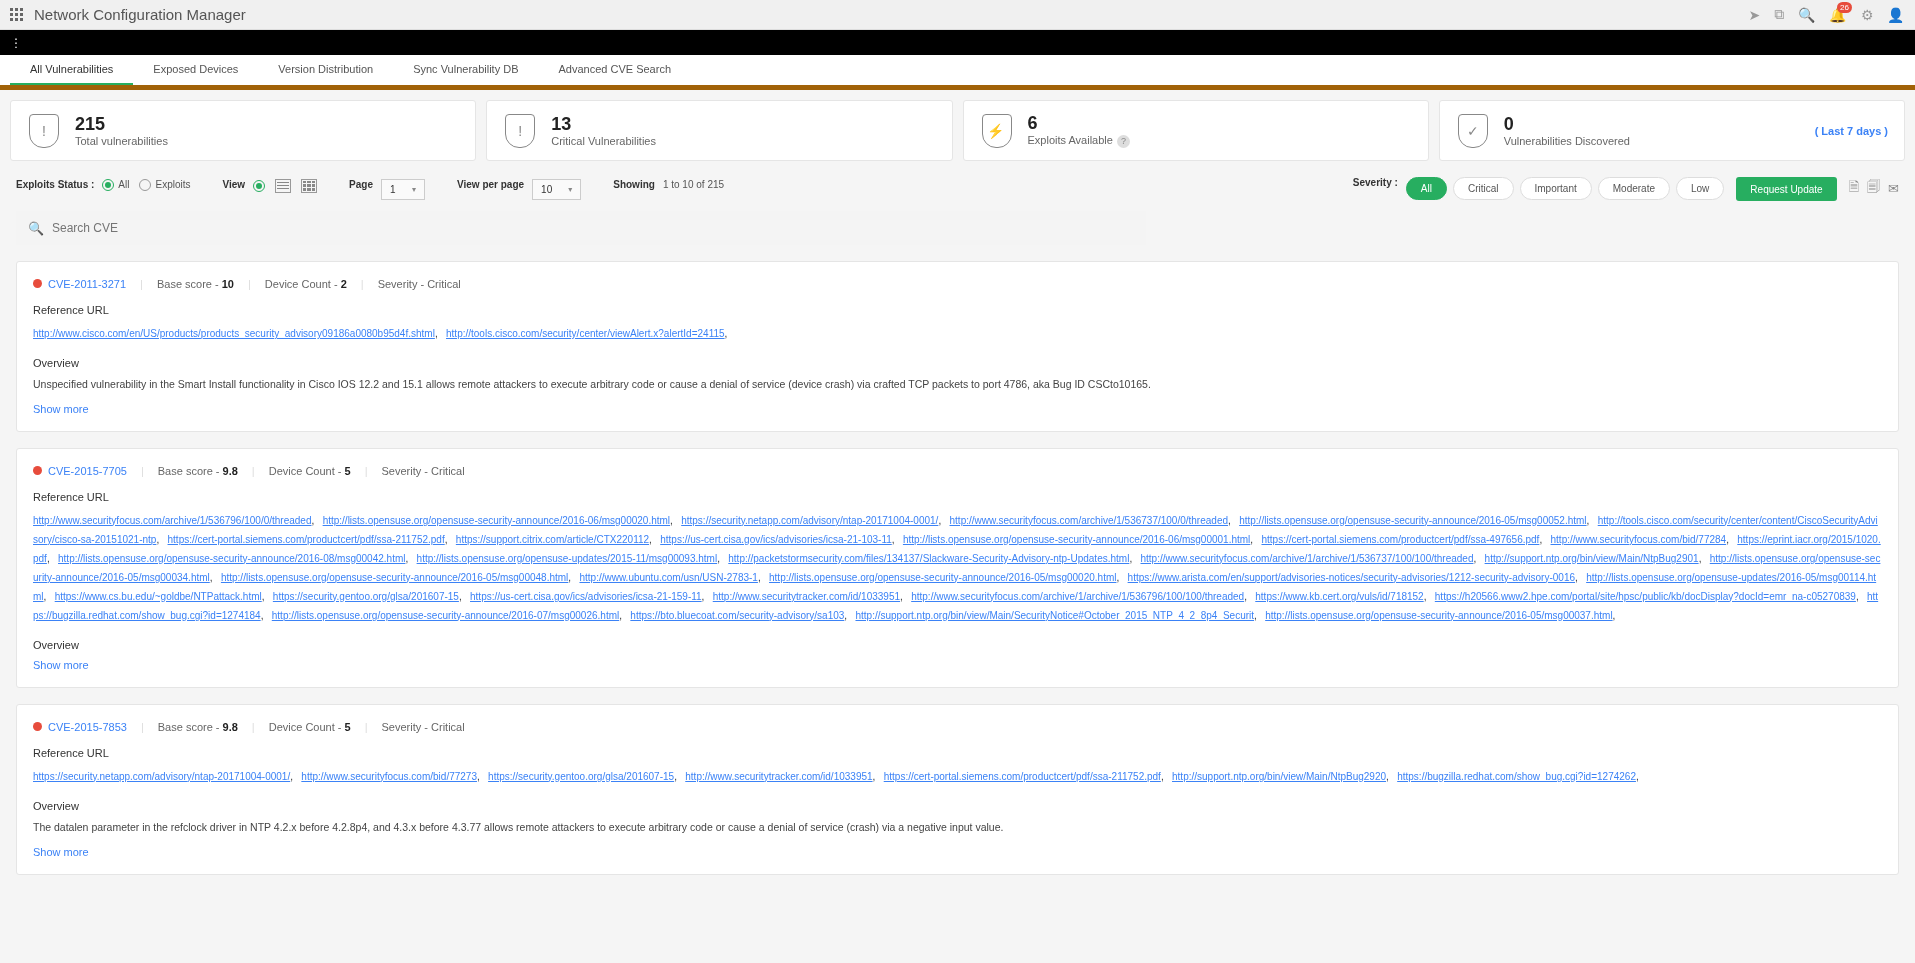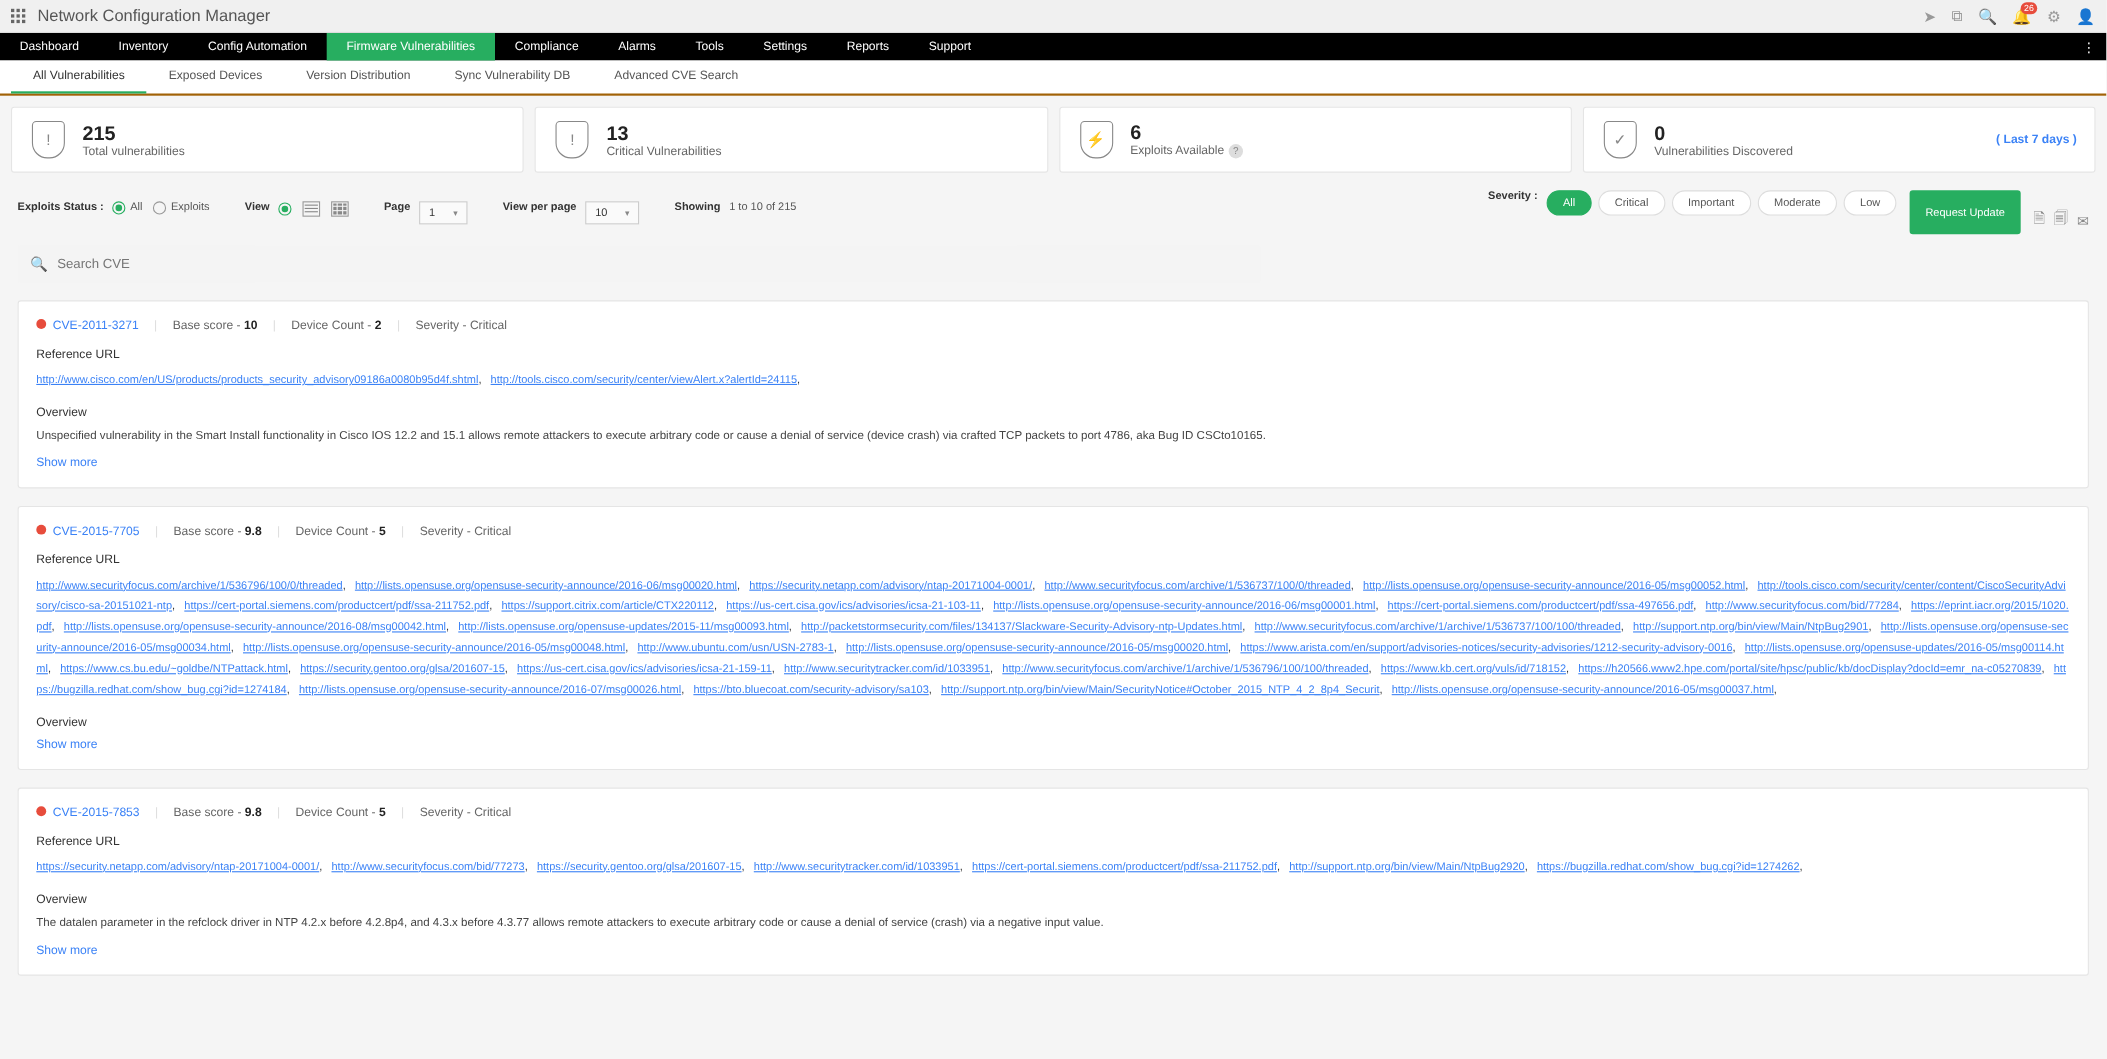--- a/index.html
+++ b/index.html
@@ -10,21 +10,21 @@
 .apps-icon span{background:#666;width:3px;height:3px}
 .app-title{font-size:15px;color:#555;font-weight:400}
 .top-icons{display:flex;gap:14px;align-items:center}
 .top-icons .ic{color:#999;font-size:14px;cursor:pointer;position:relative}
 .badge{position:absolute;top:-5px;right:-5px;background:#e74c3c;color:#fff;font-size:8px;padding:1px 3px;border-radius:6px}
 .main-nav{background:#000;display:flex;align-items:center;height:25px;padding:0;justify-content:space-between}
 .nav-items{display:flex}
 .nav-item{color:#fff;font-size:11px;padding:0 18px;line-height:25px;cursor:pointer}
 .nav-item.active{background:#27ae60}
 .nav-more{color:#fff;padding:0 10px;cursor:pointer}
-.sub-nav{background:#fff;border-bottom:2px solid #a16207;display:flex;padding:0 10px}
+.sub-nav{background:#fff;border-bottom:5px solid #a16207;display:flex;padding:0 10px}
 .sub-item{font-size:11px;padding:8px 20px;color:#555;cursor:pointer;border-bottom:2px solid transparent}
 .sub-item.active{border-bottom-color:#27ae60;color:#333}
 .summary{display:flex;gap:10px;padding:10px}
 .card{background:#fff;border:1px solid #e5e5e5;border-radius:3px;flex:1;padding:12px 16px;display:flex;align-items:center;gap:14px}
 .card-icon{width:34px;height:34px;display:flex;align-items:center;justify-content:center}
 .shield{width:30px;height:34px;border:1.5px solid #888;border-radius:4px 4px 14px 14px;display:flex;align-items:center;justify-content:center;font-size:14px;color:#888}
 .card-num{font-size:18px;font-weight:700;color:#222}
 .card-lbl{font-size:11px;color:#666}
 .card-right{margin-left:auto;font-size:11px;color:#3b82f6;font-weight:600}
 .help{display:inline-block;width:13px;height:13px;border-radius:50%;background:#ddd;color:#888;font-size:9px;text-align:center;line-height:13px;margin-left:4px}
@@ -42,21 +42,21 @@
 .view-ic.grid{display:grid;grid-template-columns:repeat(3,1fr);grid-template-rows:repeat(3,1fr);gap:1px;padding:1px}
 .view-ic.grid span{height:auto;background:#888}
 .sel-box{border:1px solid #ccc;background:#fafafa;padding:4px 8px;font-size:10px;display:flex;align-items:center;gap:16px;cursor:pointer;min-width:44px;justify-content:space-between}
 .sel-box::after{content:"▾";font-size:8px;color:#888}
 .showing{font-size:10px;color:#555}
 .filter-right{display:flex;align-items:flex-start;gap:12px}
 .sev-group{display:flex;flex-direction:row;gap:8px}
 .pills{display:flex;gap:6px;align-items:center}
 .pill{border:1px solid #ddd;background:#fff;padding:5px 14px;font-size:10px;color:#555;border-radius:12px;cursor:pointer}
 .pill.active{background:#27ae60;color:#fff;border-color:#27ae60}
-.btn-update{background:#27ae60;color:#fff;border:none;padding:6px 14px;font-size:10px;border-radius:3px;cursor:pointer;align-self:flex-end;height:40px}
+.btn-update{background:#27ae60;color:#fff;border:none;padding:6px 14px;font-size:10px;border-radius:3px;cursor:pointer;align-self:flex-end;height:24px}
 .export-ics{display:flex;gap:8px;align-items:center;align-self:flex-end;padding-bottom:2px}
 .export-ics span{color:#888;font-size:13px;cursor:pointer}
 .search-wrap{padding:4px 16px 16px}
 .search-box{background:#f4f4f4;border:none;padding:10px 14px 10px 36px;width:60%;font-size:12px;color:#888;border-radius:2px}
 .search-container{position:relative;display:inline-block;width:60%}
 .search-container .sicon{position:absolute;left:12px;top:50%;transform:translateY(-50%);color:#aaa;font-size:13px}
 .search-container .search-box{width:100%}
 .cve-card{background:#fff;border:1px solid #e5e5e5;border-radius:3px;margin:0 16px 16px;padding:16px}
 .cve-head{display:flex;align-items:center;gap:14px;font-size:11px;margin-bottom:14px}
 .sep{color:#ddd}
@@ -93,32 +93,20 @@
     <span class="ic">➤</span>
     <span class="ic">⧉</span>
     <span class="ic">🔍</span>
     <span class="ic">🔔<span class="badge">26</span></span>
     <span class="ic">⚙</span>
     <span class="ic">👤</span>
   </div>
 </div>
 
 <div class="main-nav">
-  <div class="nav-items" id="main-nav">
-      <div class="nav-item">Dashboard</div>
-      <div class="nav-item">Inventory</div>
-      <div class="nav-item">Config Automation</div>
-      <div class="nav-item active">Firmware Vulnerabilities</div>
-      <div class="nav-item">Compliance</div>
-      <div class="nav-item">Alarms</div>
-      <div class="nav-item">Tools</div>
-      <div class="nav-item">Settings</div>
-      <div class="nav-item">Reports</div>
-      <div class="nav-item">Support</div>
-    </div>
   <div class="nav-more">⋮</div>
 </div>
 
 <div class="sub-nav" id="sub-nav">
     <div class="sub-item active">All Vulnerabilities</div>
     <div class="sub-item">Exposed Devices</div>
     <div class="sub-item">Version Distribution</div>
     <div class="sub-item">Sync Vulnerability DB</div>
     <div class="sub-item">Advanced CVE Search</div>
   </div>

